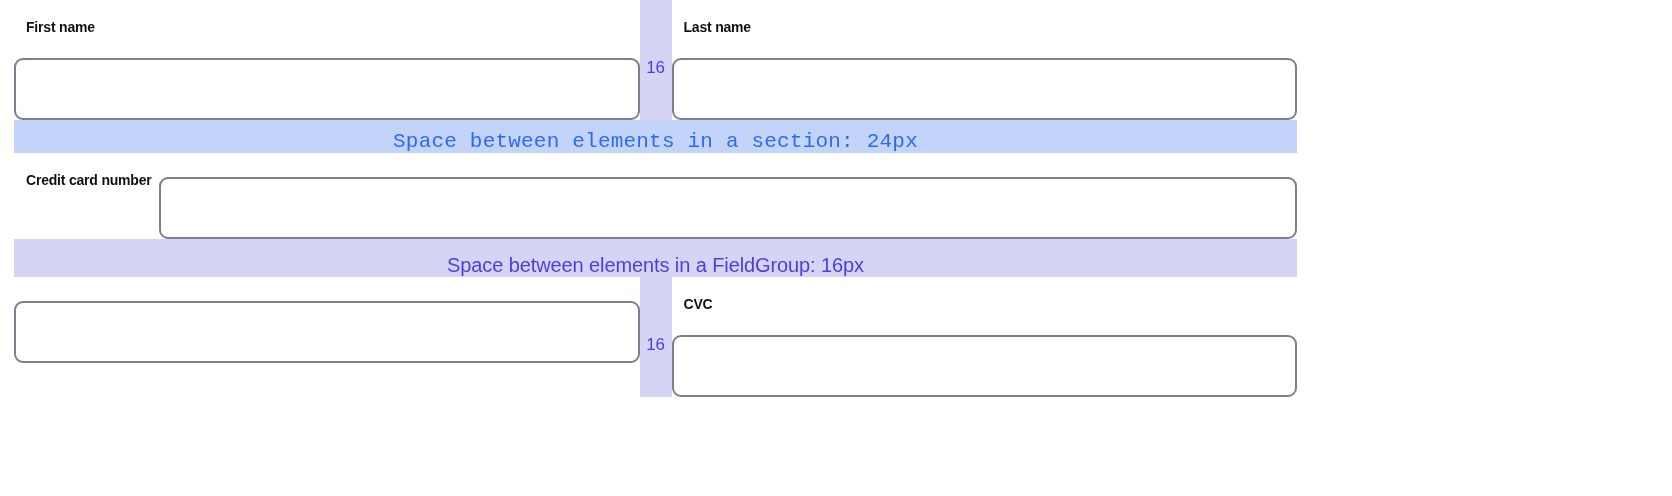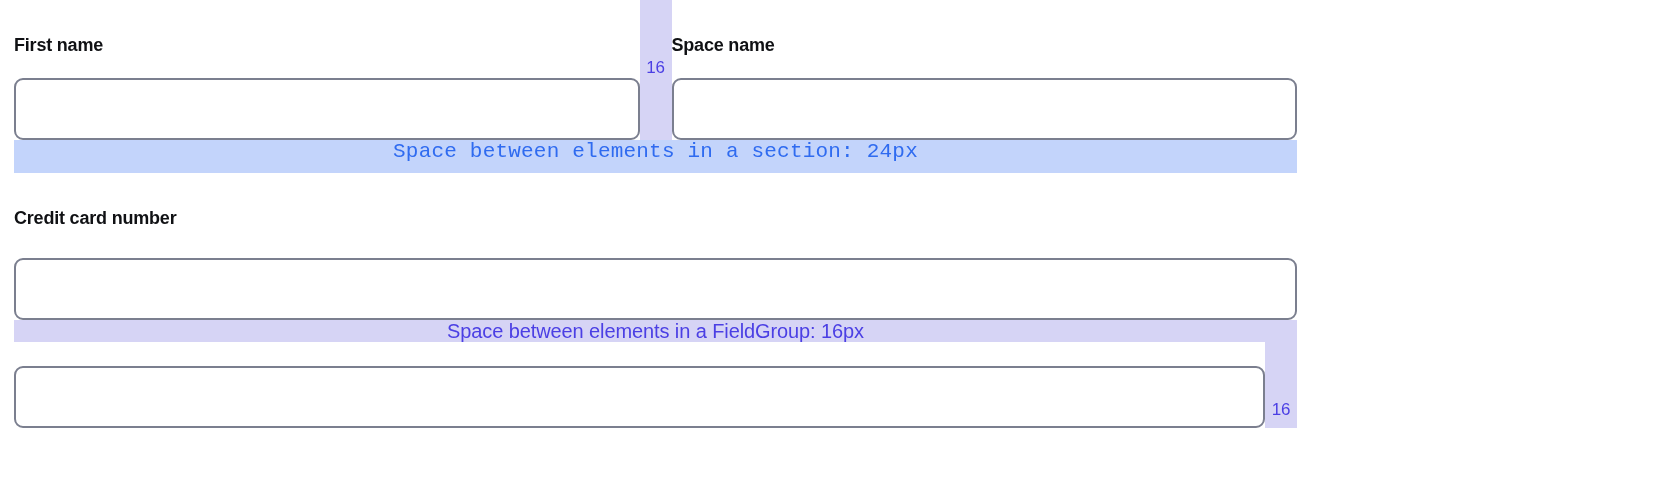--- a/index.html
+++ b/index.html
@@ -59,28 +59,29 @@
     width: 32px;
     text-align: center;
     color: #4b3fe4;
     font-size: 17px;
     line-height: 1;
     font-family: "Liberation Sans", sans-serif;
     letter-spacing: -0.3px;
   }
 
   .field-label {
-    font-size: 18px;
+    font-size: 14px;
     font-weight: bold;
     color: #101114;
     line-height: 1;
-    padding-top: 36px;
+    padding-top: 20px;
     padding-bottom: 0;
     letter-spacing: -0.2px;
     white-space: nowrap;
+    margin-left: 12px;
   }
 
   .field-input {
     margin-top: 24px;
     height: 62px;
     box-sizing: border-box;
     border: 2px solid #7b7f8f;
     border-radius: 9px;
     background: #ffffff;
     outline: none;
@@ -90,44 +91,44 @@
     padding: 0 12px;
     width: 100%;
     display: block;
   }
 
   
   .banner {
     box-sizing: border-box;
     width: 1283px;
     display: flex;
-    align-items: flex-start;
+    align-items: flex-end;
     justify-content: center;
   }
   .banner-section {
     background: #c3d4fb;
     height: 33px;
     color: #2f6bf0;
     font-size: 21px;
     font-family: "Liberation Mono", monospace;
     letter-spacing: 0.2px;
   }
   .banner-group {
     background: #d6d4f5;
-    height: 22px;
+    height: 38px;
     color: #4b3fe4;
     font-size: 20px;
     font-family: "Liberation Sans", sans-serif;
     letter-spacing: -0.1px;
   }
 
   
   .field-full {
     display: flex;
-    flex-direction: column;
+    flex-direction: row;
     width: 1283px;
     gap: 7px;
   }
 
   
   .row-bottom .gap-strip { background: #d6d4f5; }
 </style>
 </head>
 <body>
 
@@ -138,21 +139,21 @@
       <div class="field-col">
         <div class="field-label">First name</div>
         <input class="field-input" type="text" value="" style="">
       </div>
 
       <div class="gap-strip">
         <span class="gap-num">16</span>
       </div>
 
       <div class="field-col">
-        <div class="field-label">Space name</div>
+        <div class="field-label">Last name</div>
         <input class="field-input" type="text" value="" style="">
       </div>
     </div>
 
     <div class="banner banner-section">
       <span>Space between elements in a section: 24px</span>
     </div>
 
     <div class="field-full">
       <div class="field-label">Credit card number</div>
@@ -165,16 +166,20 @@
 
     <div class="field-row row-bottom">
       <div class="field-col">
         <input class="field-input" type="text" value="" style="">
       </div>
 
       <div class="gap-strip">
         <span class="gap-num">16</span>
       </div>
 
+      <div class="field-col">
+        <div class="field-label">CVC</div>
+        <input class="field-input" type="text" value="" style="">
+      </div>
     </div>
 
   </div>
 </div>
 
 </body></html>

